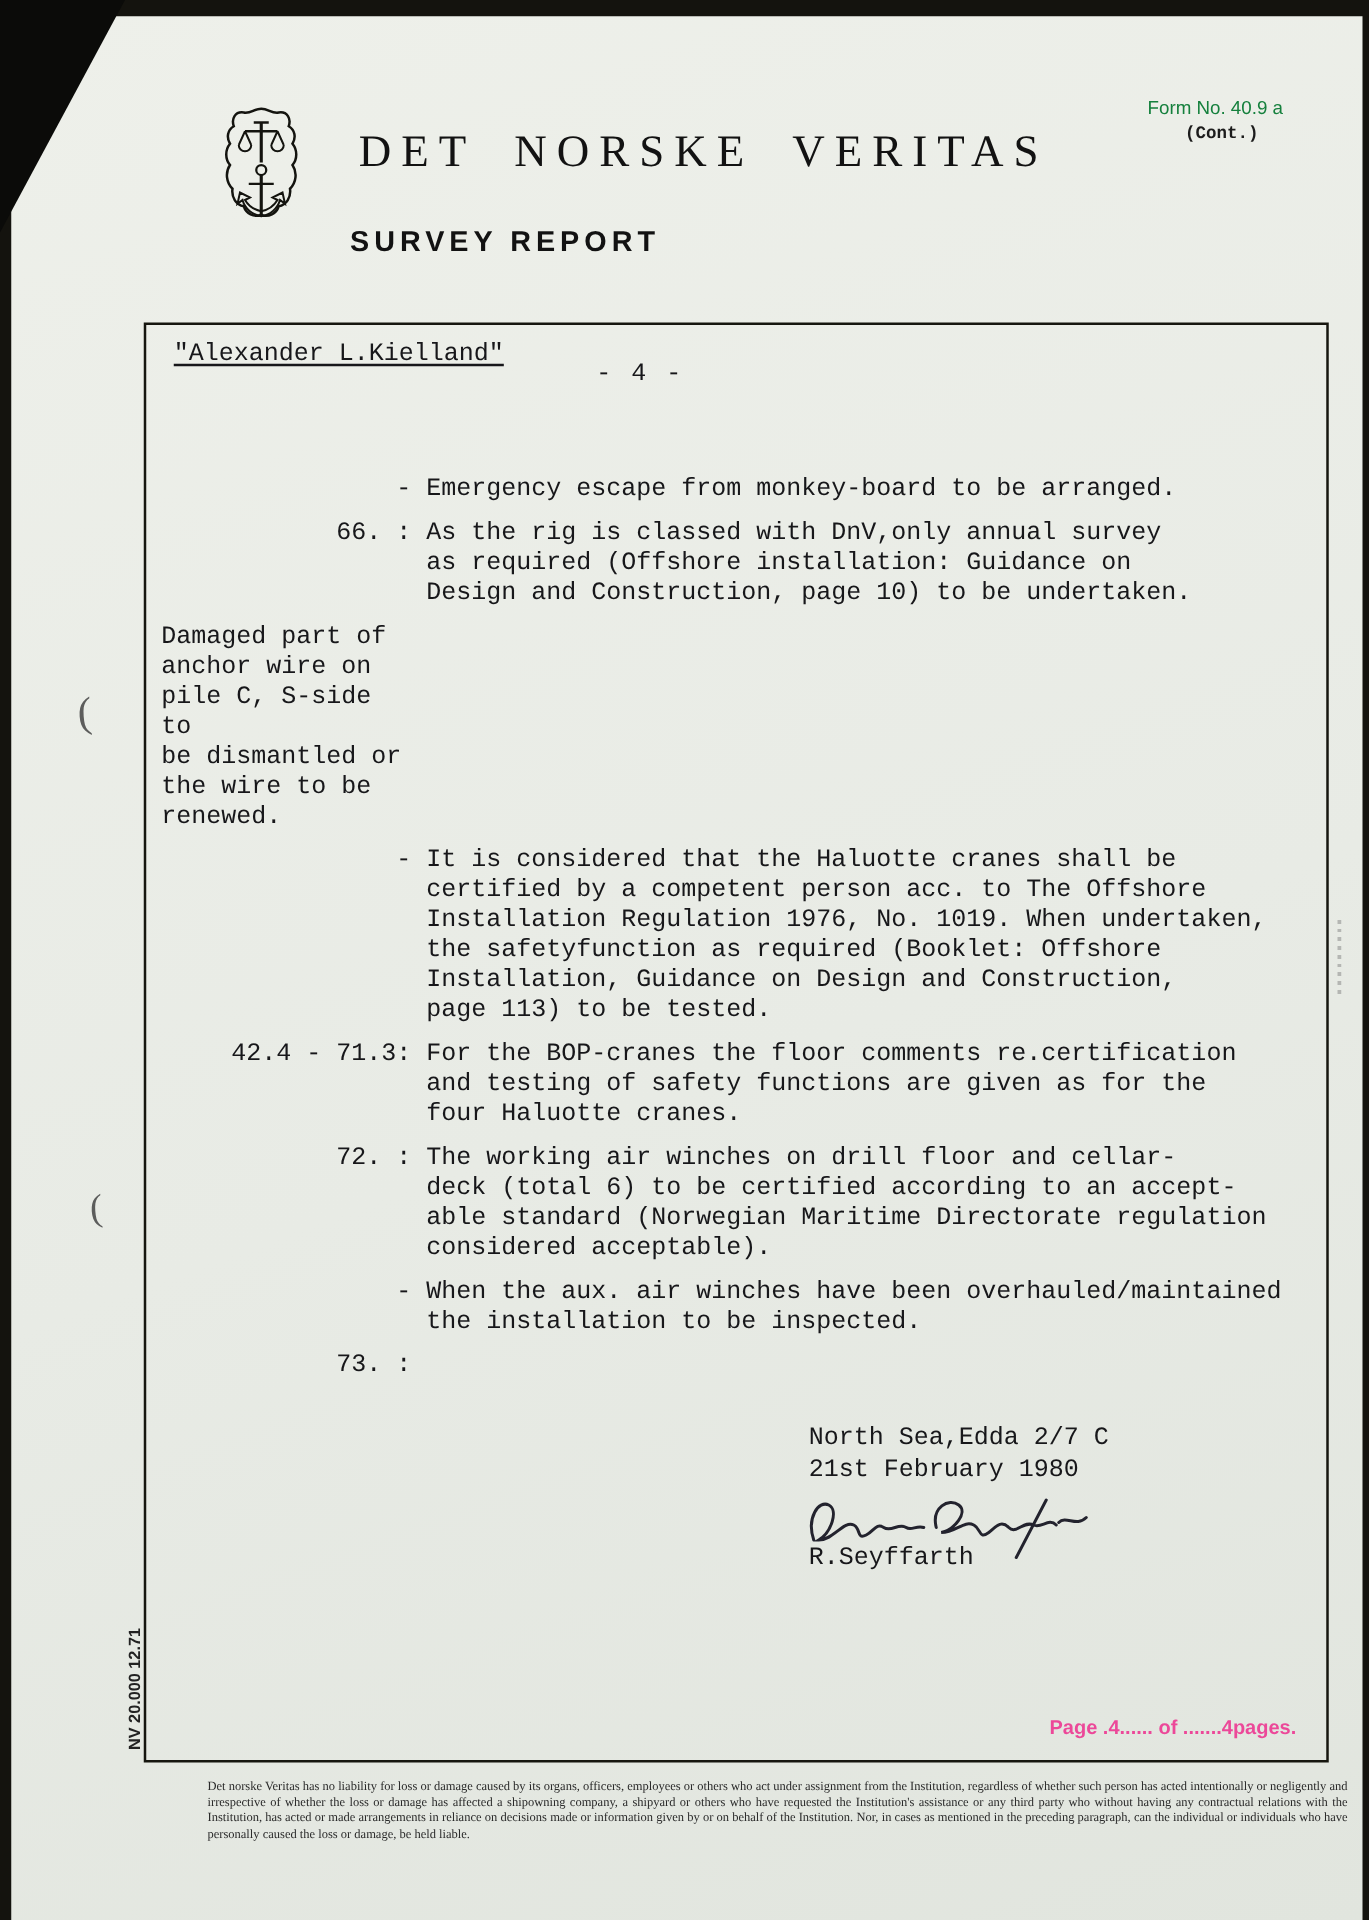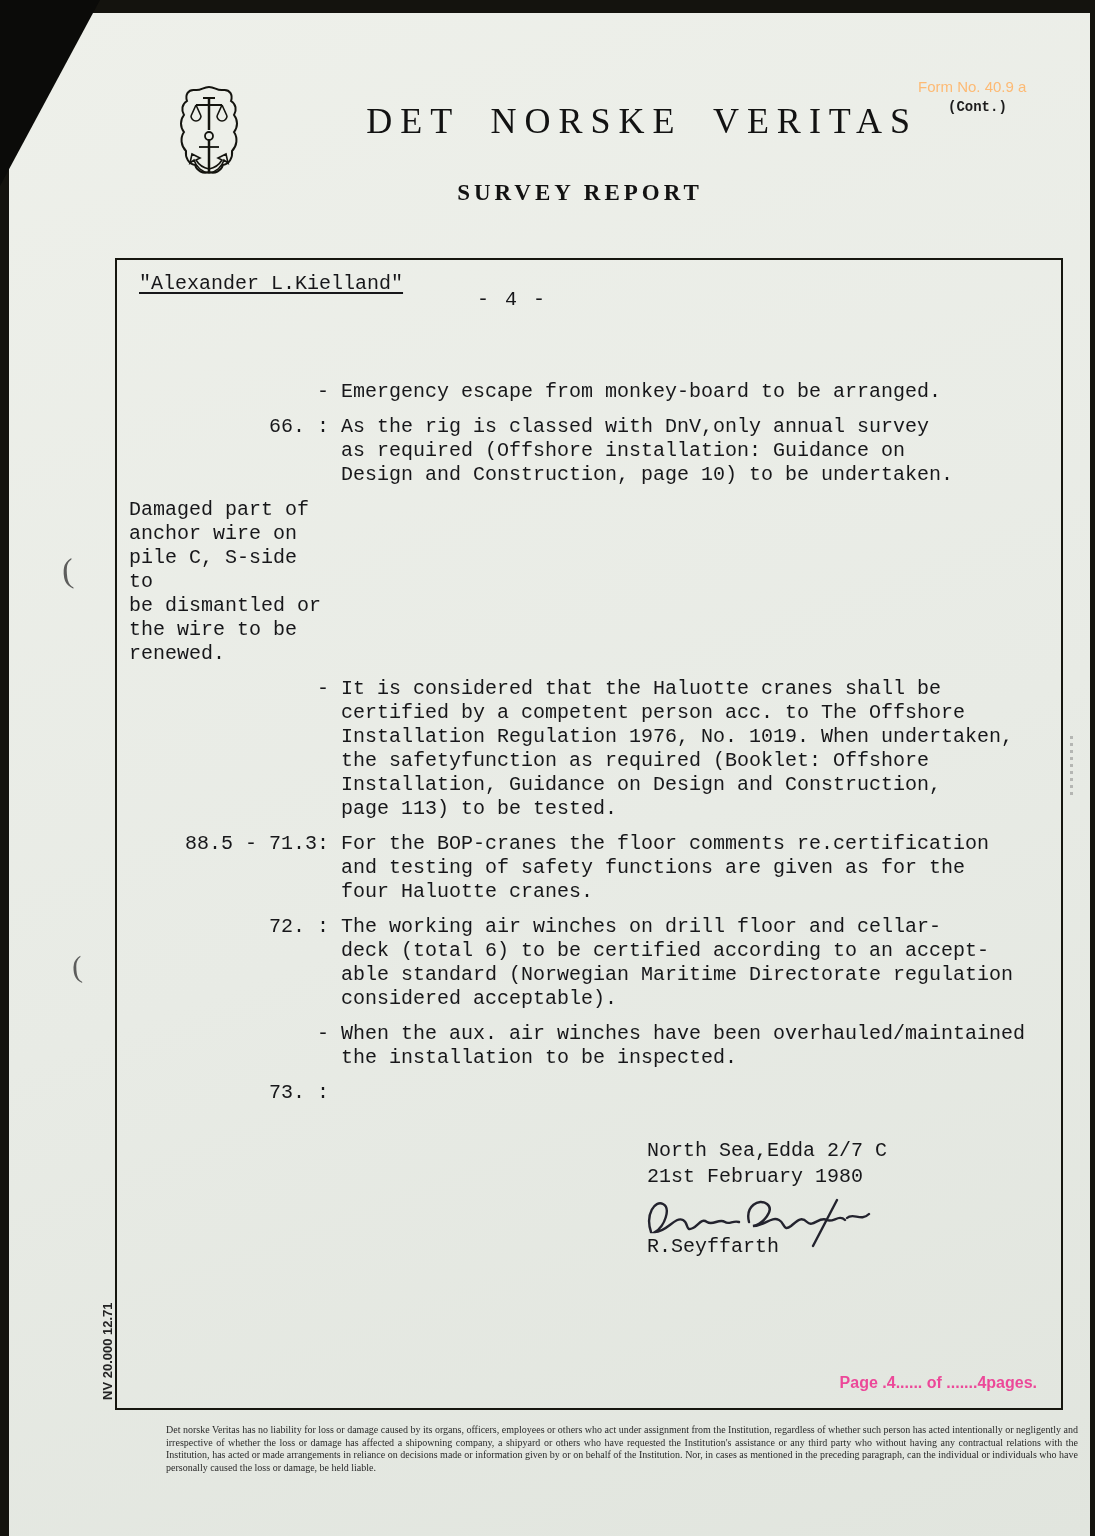--- a/index.html
+++ b/index.html
@@ -16,34 +16,34 @@
   .corner-artifact{
     position:absolute;left:0;top:0;width:100px;height:186px;
     background:#0b0b09;
     clip-path:polygon(0 0,100% 0,0 100%);
     z-index:9;
   }
   
   .logo{position:absolute;left:170px;top:84px;z-index:2;}
   .form-no{
     position:absolute;left:918px;top:78px;width:160px;
-    font-family:"Liberation Sans",sans-serif;font-size:15px;color:#fdba74;
+    font-family:"Liberation Sans",sans-serif;font-size:15px;color:#15803d;
   }
   .form-cont{
     position:absolute;left:948px;top:99px;
     font-family:Liberation Mono, monospace;font-size:14px;font-weight:bold;color:#1c1c1c;
   }
   .doc-title{
-    position:absolute;left:258px;top:100px;width:660px;text-align:right;
+    position:absolute;left:233px;top:100px;width:660px;text-align:center;
     font-family:"Liberation Serif","DejaVu Serif",serif;
     font-size:36px;letter-spacing:8px;word-spacing:14px;color:#121212;
   }
   .doc-subtitle{
-    position:absolute;left:280px;top:180px;width:600px;text-align:center;
-    font-family:Liberation Serif, serif;
+    position:absolute;left:280px;top:180px;width:600px;
+    font-family:Liberation Sans, sans-serif;
     font-size:23px;font-weight:bold;letter-spacing:4px;color:#121212;
   }
   
   .report-box{
     position:absolute;left:115px;top:258px;width:944px;height:1148px;
     border:2px solid #16160f;
   }
   .vessel{
     position:absolute;left:22px;top:12px;
     font-size:20px;text-decoration:underline;text-underline-offset:3px;
@@ -138,21 +138,21 @@
     <div class="item">
       <div class="item-label">-</div>
       <div class="item-text">It is considered that the Haluotte cranes shall be
 certified by a competent person acc. to The Offshore
 Installation Regulation 1976, No. 1019. When undertaken,
 the safetyfunction as required (Booklet: Offshore
 Installation, Guidance on Design and Construction,
 page 113) to be tested.</div>
     </div>
     <div class="item">
-      <div class="item-label">88.5 - 71.3:</div>
+      <div class="item-label">42.4 - 71.3:</div>
       <div class="item-text">For the BOP-cranes the floor comments re.certification
 and testing of safety functions are given as for the
 four Haluotte cranes.</div>
     </div>
     <div class="item">
       <div class="item-label">72. :</div>
       <div class="item-text">The working air winches on drill floor and cellar-
 deck (total 6) to be certified according to an accept-
 able standard (Norwegian Maritime Directorate regulation
 considered acceptable).</div>

